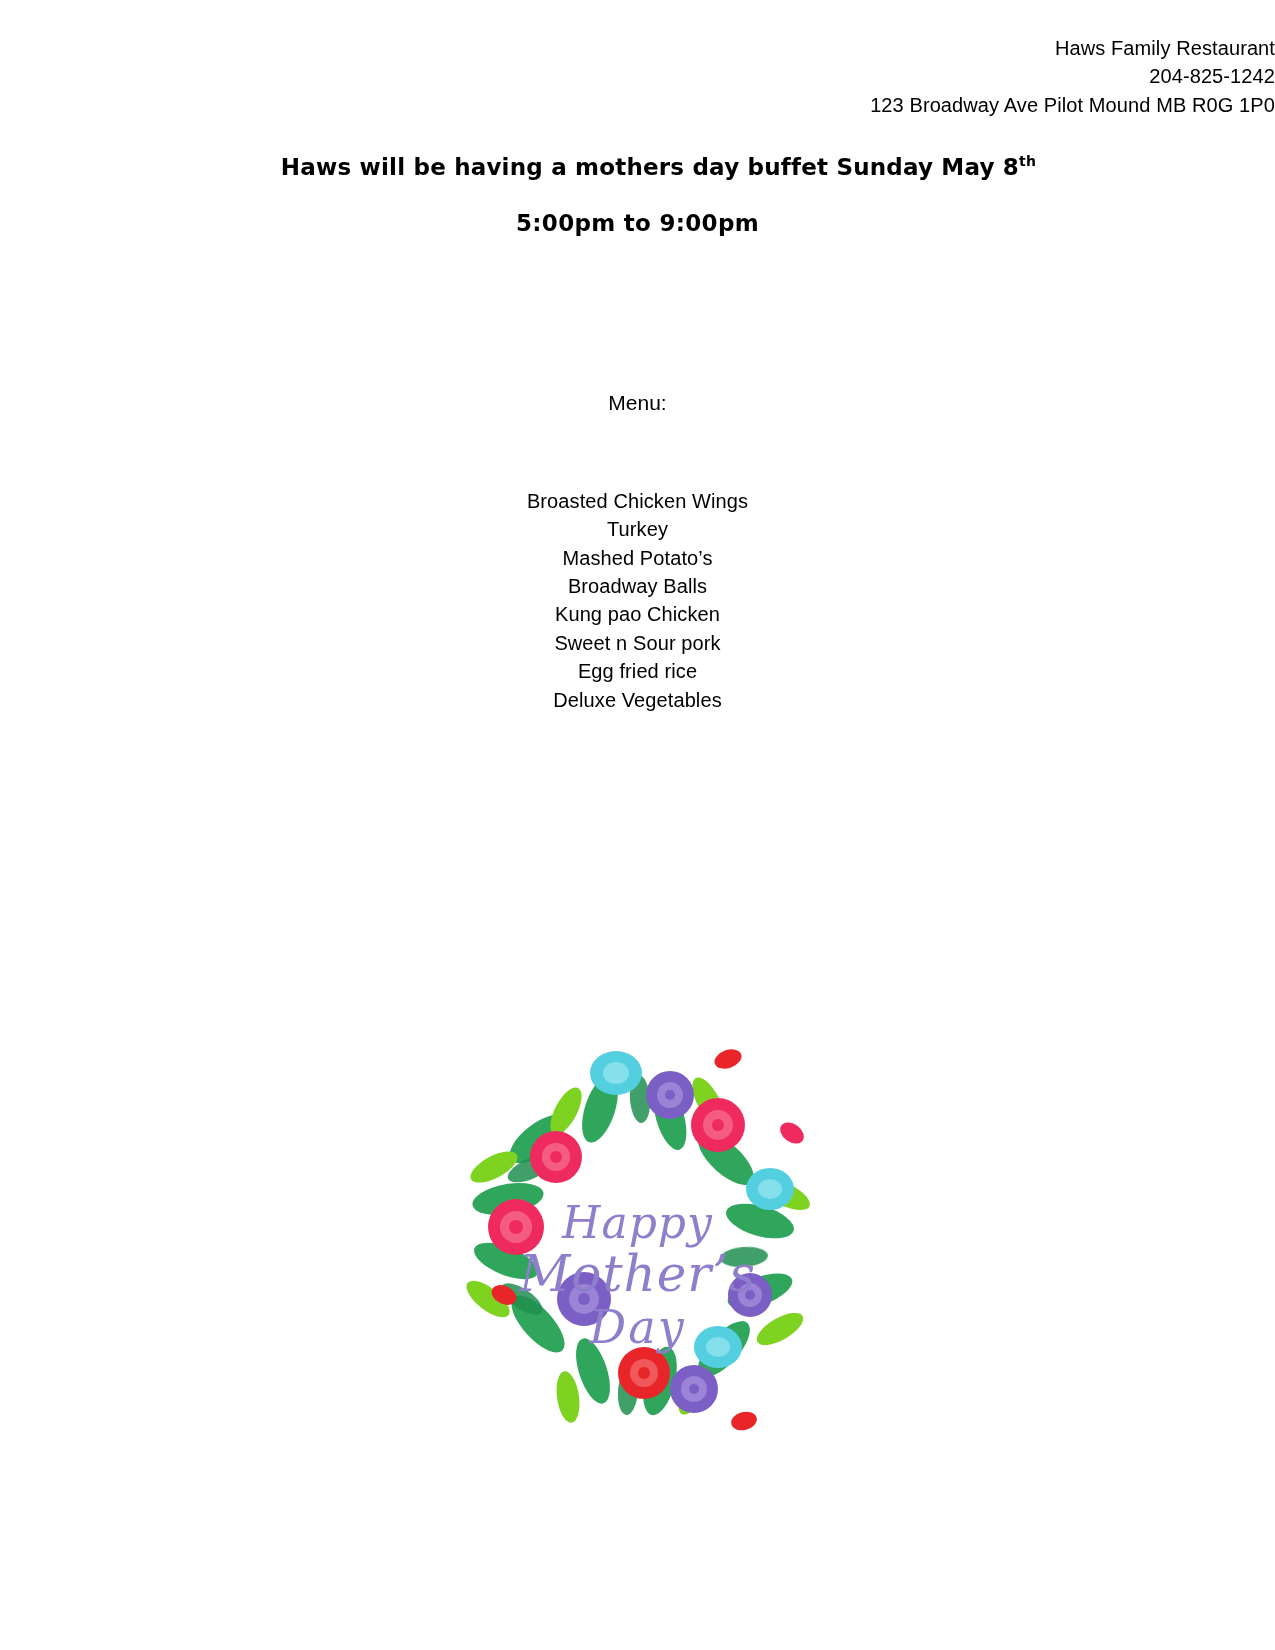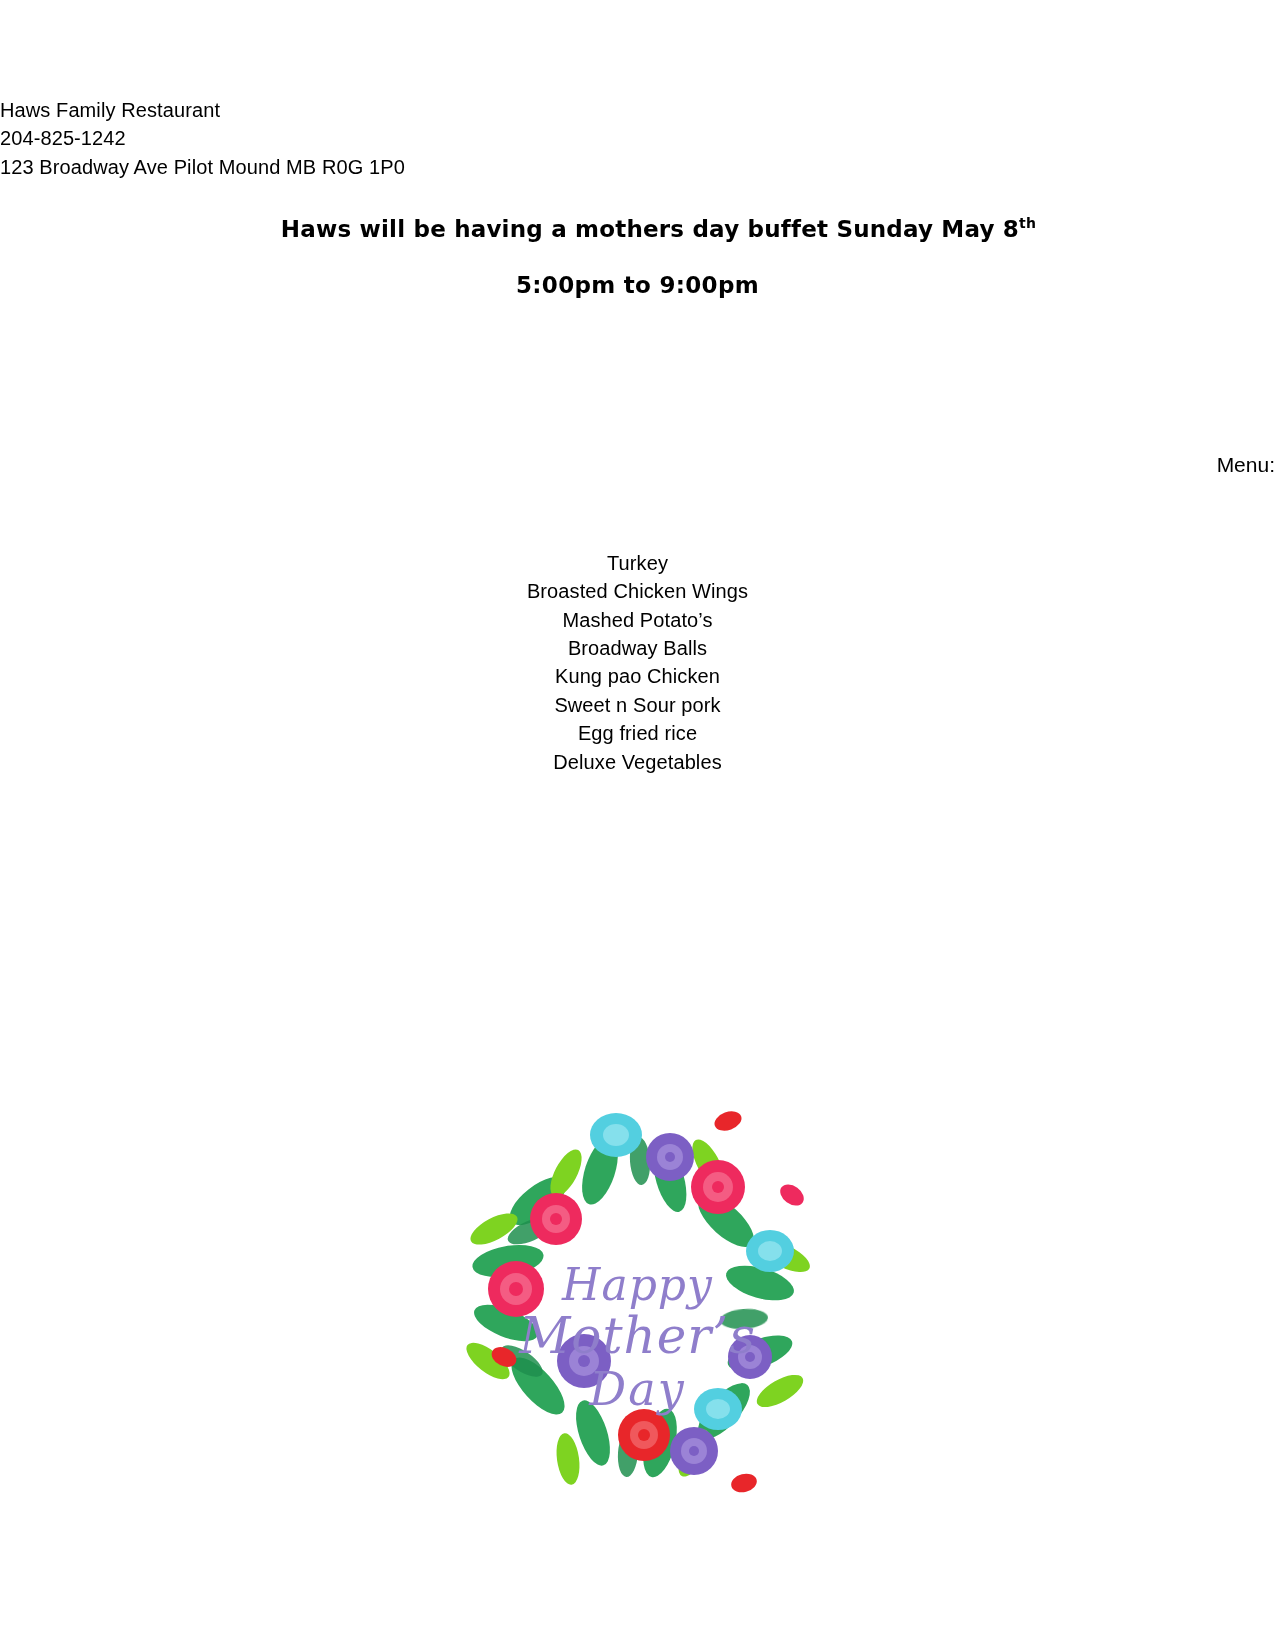--- a/index.html
+++ b/index.html
@@ -17,22 +17,22 @@
   }
 
   .page {
     width: 1275px;
     height: 1650px;
     position: relative;
     background: #ffffff;
   }
 
   .header-block {
-    text-align: left;
-    margin-top: 96px;
+    text-align: right;
+    margin-top: 34px;
     line-height: 1.42;
   }
   .header-line {
     font-size: 20px;
     letter-spacing: 0.1px;
   }
 
   .announce-block {
     text-align: center;
     margin-top: 34px;
@@ -50,21 +50,21 @@
   }
   .announce-time {
     font-family: "DejaVu Sans", sans-serif;
     font-weight: bold;
     font-size: 23px;
     margin-top: 30px;
     letter-spacing: 0.3px;
   }
 
   .menu-label {
-    text-align: right;
+    text-align: center;
     font-size: 21px;
     margin-top: 155px;
   }
 
   .menu-items {
     text-align: center;
     margin-top: 72px;
     line-height: 1.42;
   }
   .menu-item {
@@ -114,22 +114,22 @@
   </div>
 
   <div class="announce-block">
     <div class="announce-line"><span>Haws will be having a mothers day buffet Sunday May 8</span><span class="sup">th</span></div>
     <div class="announce-time">5:00pm to 9:00pm</div>
   </div>
 
   <div class="menu-label">Menu:</div>
 
   <div class="menu-items">
+    <div class="menu-item">Broasted Chicken Wings</div>
     <div class="menu-item">Turkey</div>
-    <div class="menu-item">Broasted Chicken Wings</div>
     <div class="menu-item">Mashed Potato’s</div>
     <div class="menu-item">Broadway Balls</div>
     <div class="menu-item">Kung pao Chicken</div>
     <div class="menu-item">Sweet n Sour pork</div>
     <div class="menu-item">Egg fried rice</div>
     <div class="menu-item">Deluxe Vegetables</div>
   </div>
 
   <div class="wreath-wrap">
     <div class="wreath">

